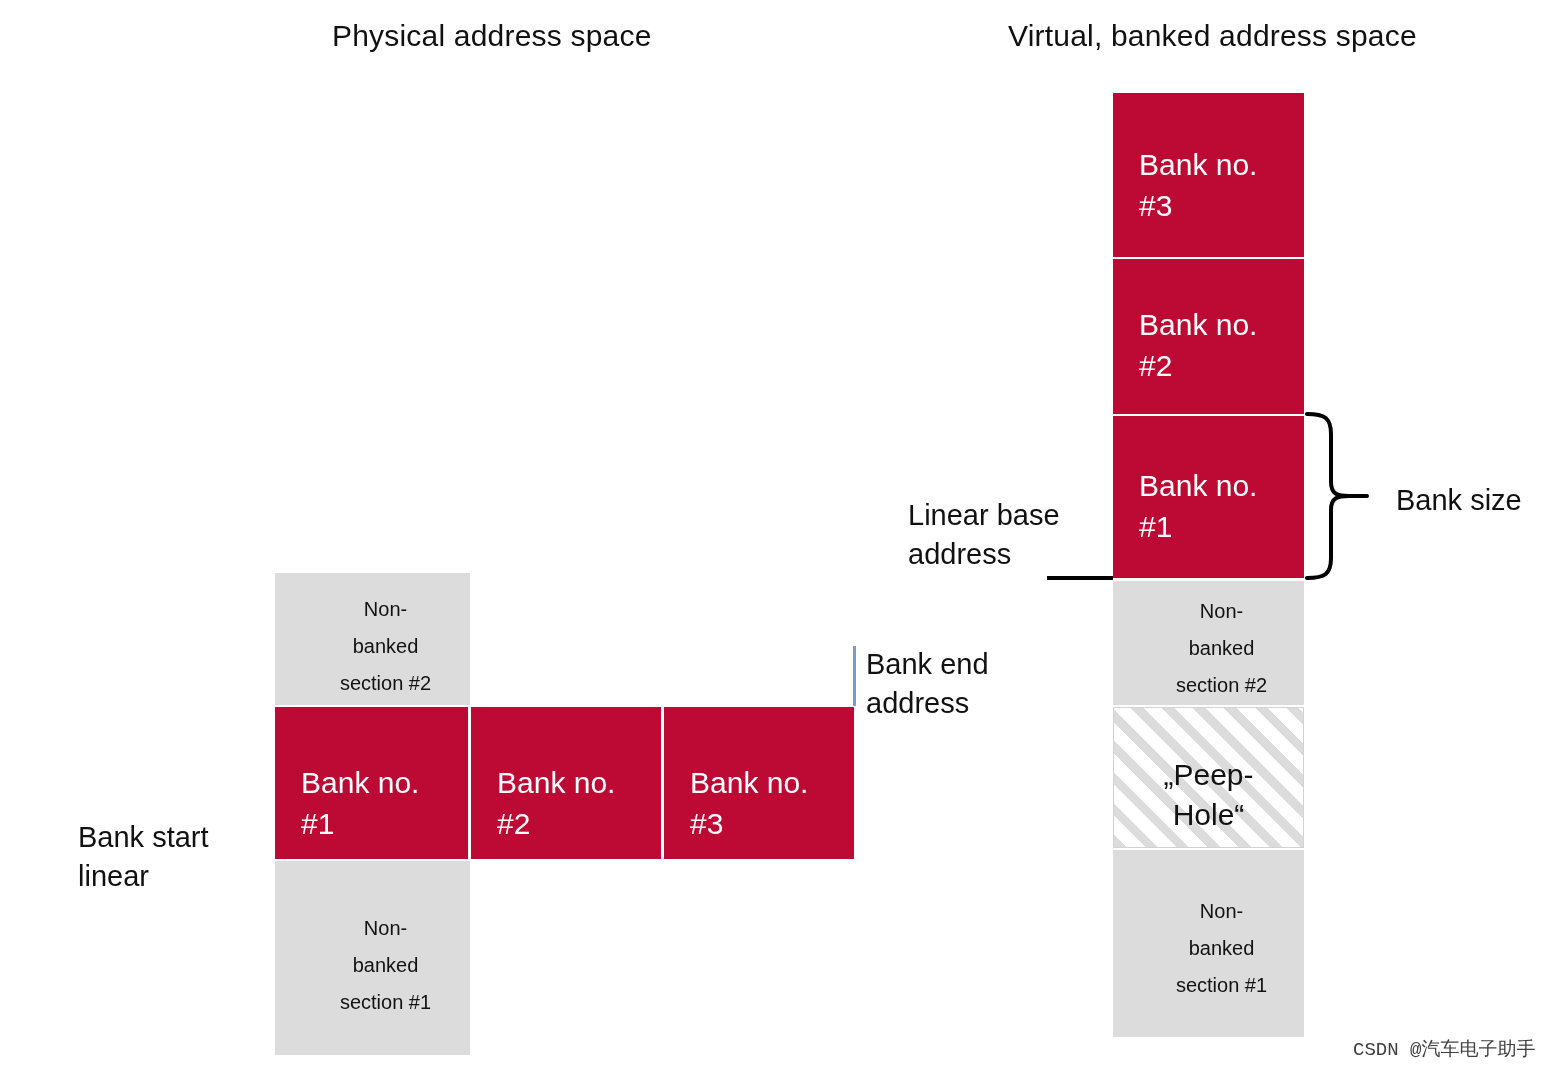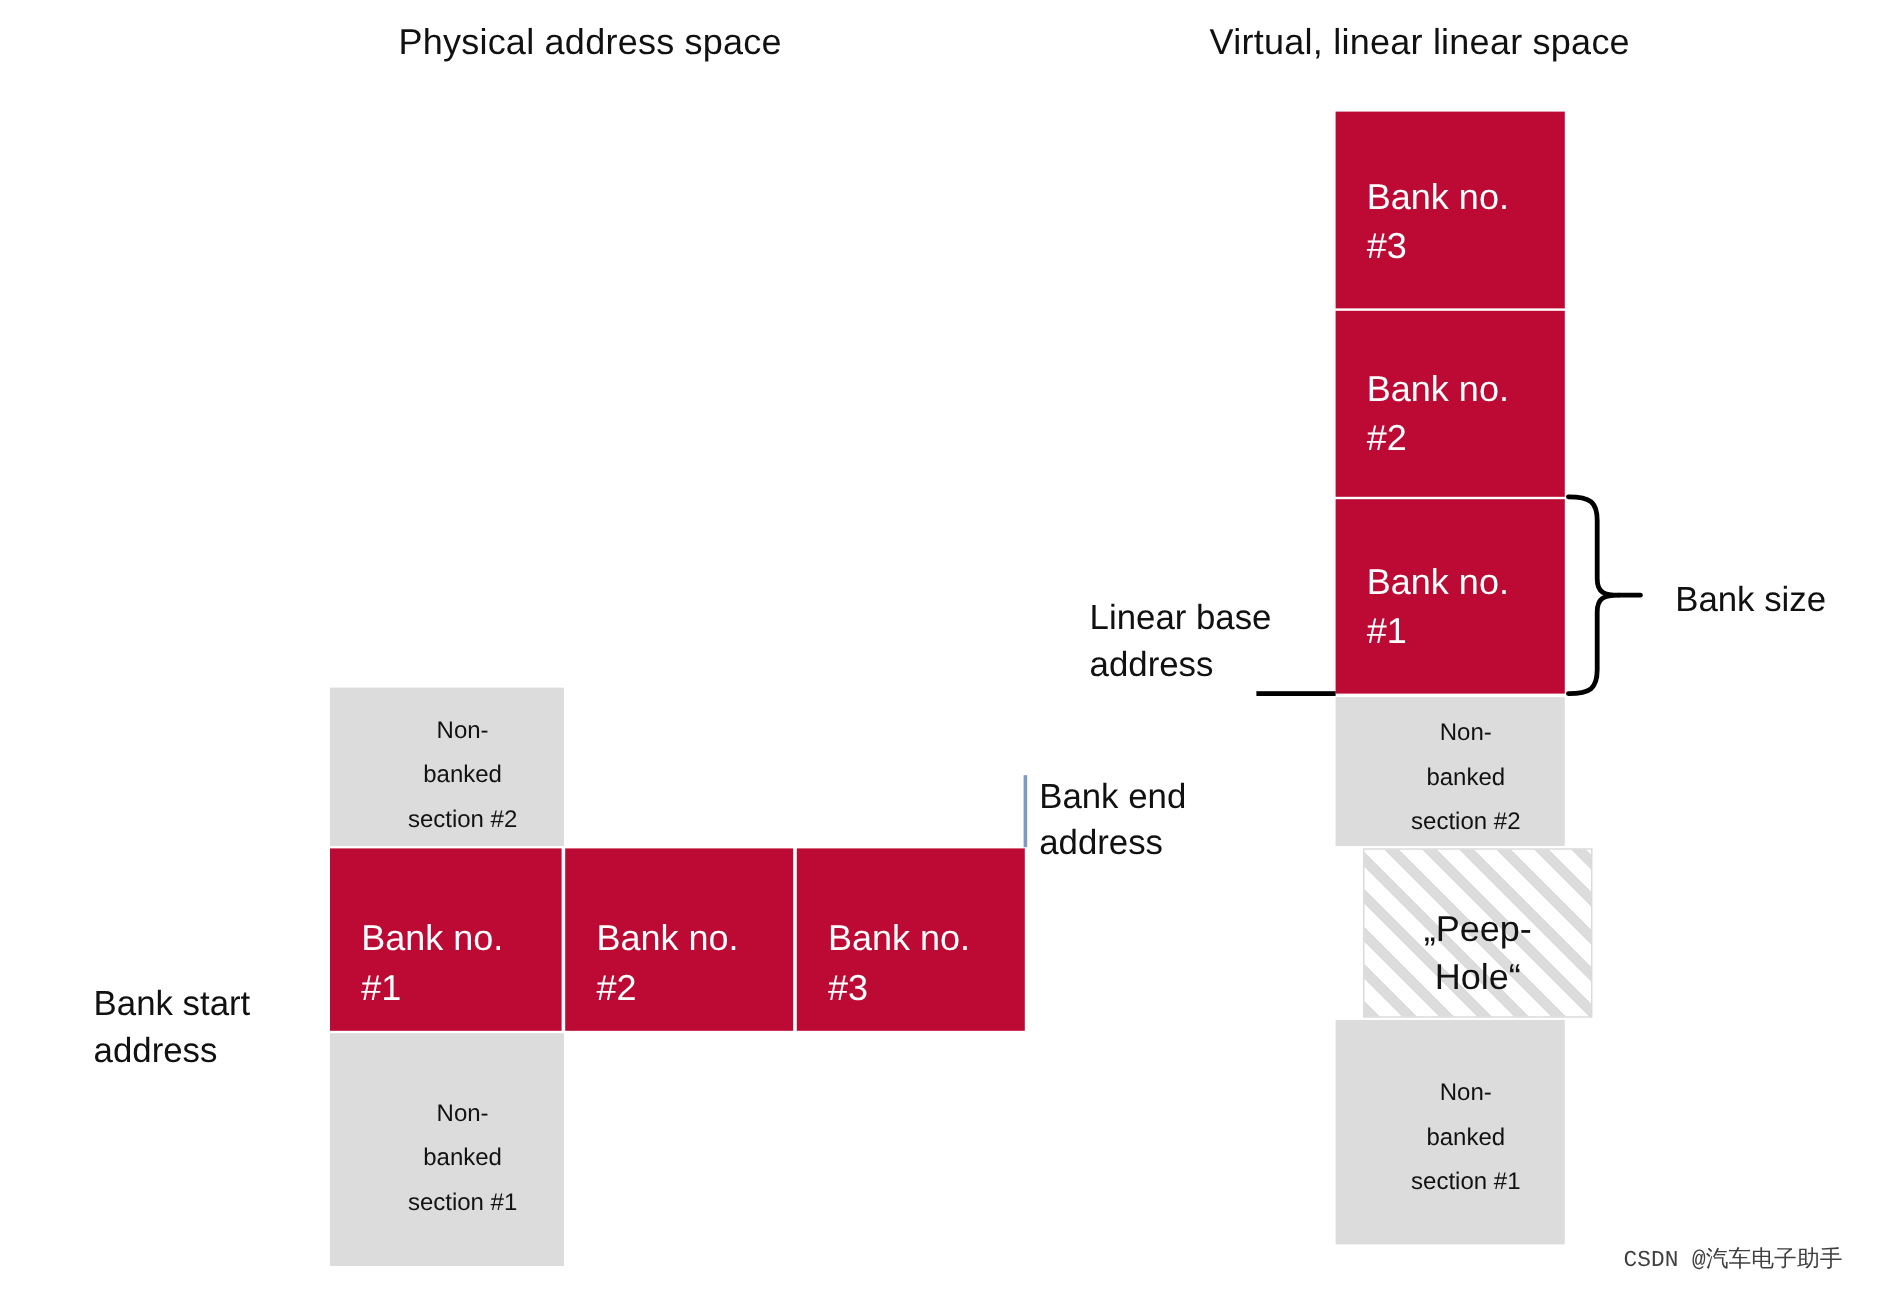--- a/index.html
+++ b/index.html
@@ -74,21 +74,20 @@
   .block.hatch {
     background-color: #ffffff;
     background-image: repeating-linear-gradient(
         45deg,
         #dcdcdc 0px,
         #dcdcdc 9px,
         #ffffff 9px,
         #ffffff 22px);
     border: 1px solid #d2d2d2;
     color: #121212;
-    margin-left: 23px;
   }
   .block.hatch .blk-text {
     text-align: center;
     width: 100%;
     font-size: 30px;
     line-height: 40px;
   }
 
   
   .annot {
@@ -134,21 +133,21 @@
     font-family: Liberation Mono, monospace;
   }
 </style>
 </head>
 <body>
 
 <div id="canvas">
 
   <div class="col-heading" id="heading-physical">Physical address space</div>
 
-  <div class="col-heading" id="heading-virtual">Virtual, linear linear space</div>
+  <div class="col-heading" id="heading-virtual">Virtual, banked address space</div>
 
   <div class="block gray" style="left:275px; top:573px; width:195px; height:132px; padding-top:14px;">
     <span class="blk-text">Non-
 banked
 section #2</span>
   </div>
 
   <div class="block red" style="left:275px; top:707px; width:193px; height:152px; padding-top:39px;">
     <span class="blk-text">Bank no.
 #1</span>
@@ -196,21 +195,21 @@
 Hole“</span>
   </div>
 
   <div class="block gray" style="left:1113px; top:850px; width:191px; height:187px; padding-top:10px;">
     <span class="blk-text">Non-
 banked
 section #1</span>
   </div>
 
   <div class="annot" id="label-bank-start">Bank start
-address</div>
+linear</div>
 
   <div class="leader-vline" style="left:853px; top:646px; width:3px; height:60px;"></div>
 
   <div class="annot" id="label-bank-end">Bank end
 address</div>
 
   <div class="annot" id="label-linear-base">Linear base
 address</div>
 
   <div class="leader-hline" style="left:1047px; top:576px; width:66px; height:4px;"></div>

